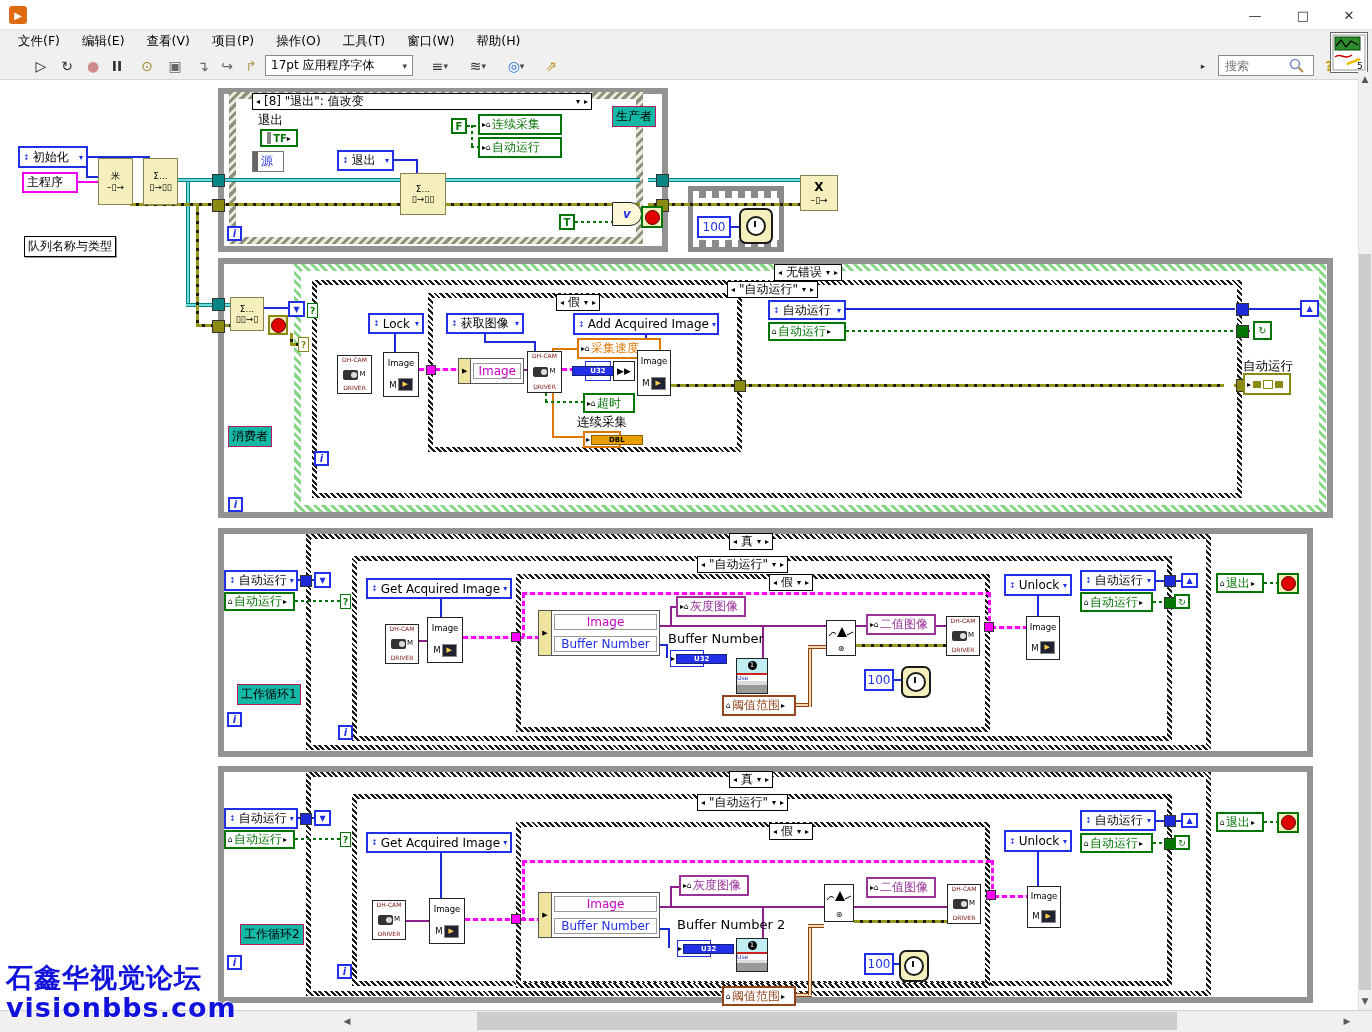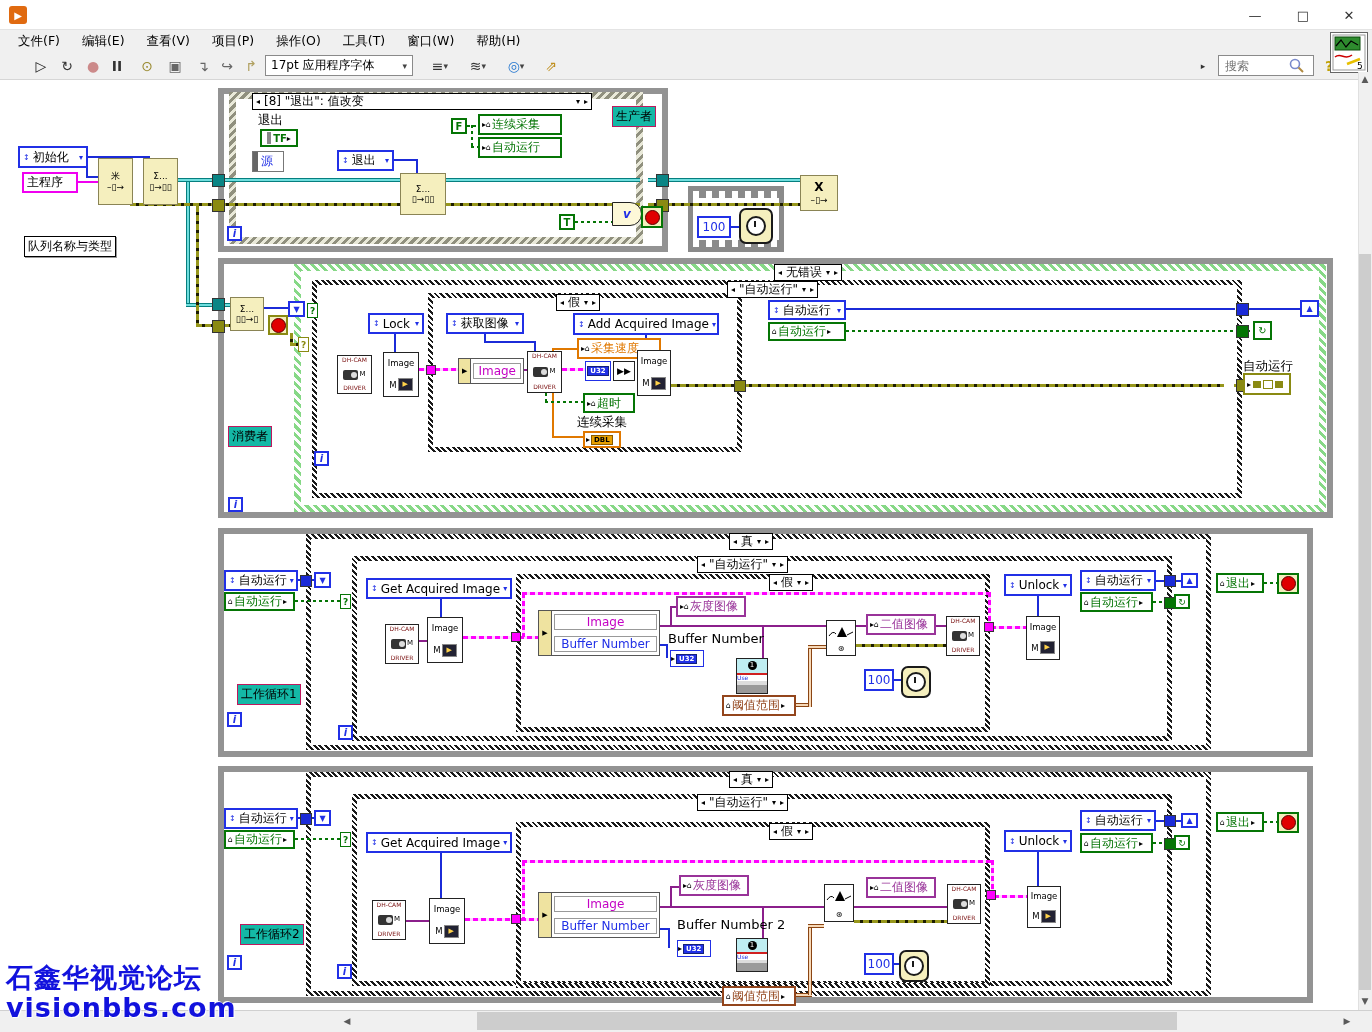--- a/index.html
+++ b/index.html
@@ -66,21 +66,21 @@
   .cam-lens::after{content:"";position:absolute;right:1px;top:2px;width:6px;height:6px;border-radius:50%;background:#ddd}
   .cam-m{font-size:7px;color:#000}
   .imn{background:#fff;border:1px solid #222;font-size:8.5px;display:flex;flex-direction:column;align-items:center;justify-content:space-around;z-index:9}
   .imn-b{display:flex;align-items:center;gap:1px}
   .imn-scr{display:inline-block;width:13px;height:11px;background:#223;color:#ffd24a;font-size:7px;text-align:center;line-height:11px;border:1px solid #888}
   .unb{display:flex;border:1px solid #555;background:#fff;z-index:9}
   .unb-strip{width:12px;background:#efe3a0;border-right:1px solid #555;display:flex;align-items:center;justify-content:center;font-size:7px}
   .unb-rows{display:flex;flex-direction:column;justify-content:space-around;flex:1}
   .unb-r{border:1px solid #999;margin:1px 2px;padding:0 4px;font-size:12px;text-align:center;white-space:nowrap}
   .magt{color:#c400c4}.blut{color:#2130e6}
-  .chip{font-size:7px;font-weight:bold;padding:0 2px;border:1px solid #333}
+  .chip{font-size:7px;font-weight:bold;padding:0 17px;border:1px solid #333}
   .watch{background:#f5efbe;border:2px solid #1a1a1a;border-radius:7px;display:flex;align-items:center;justify-content:center;z-index:9}
   .wface{width:16px;height:16px;border-radius:50%;background:#fff;border:2px solid #1a1a1a;position:relative}
   .wface::after{content:"";position:absolute;left:6px;top:3px;width:2px;height:6px;background:#1a1a1a}
   .thresh{background:#fff;border:1px solid #222;display:flex;flex-direction:column;align-items:center;justify-content:space-between;z-index:9;padding:2px 1px}
   .usen{background:#fff;border:1px solid #222;display:flex;flex-direction:column;z-index:9;overflow:hidden}
   .usen-top{background:#bfeef2;height:40%;display:flex;align-items:center;justify-content:center;border-bottom:2px solid #d02020}
   .usen-dot{width:9px;height:9px;border-radius:50%;background:#000;color:#fff;font-size:7px;line-height:9px;text-align:center}
   .usen-txt{color:#2130e6;font-size:6px;line-height:1}
   .usen-mnt{flex:1;background:linear-gradient(180deg,#dcdcdc 0 30%,#9a9a9a 30%)}
   .errind{border:2px solid #8a8a12;background:#fff;display:flex;align-items:center;gap:2px;padding:1px 2px;z-index:9}

